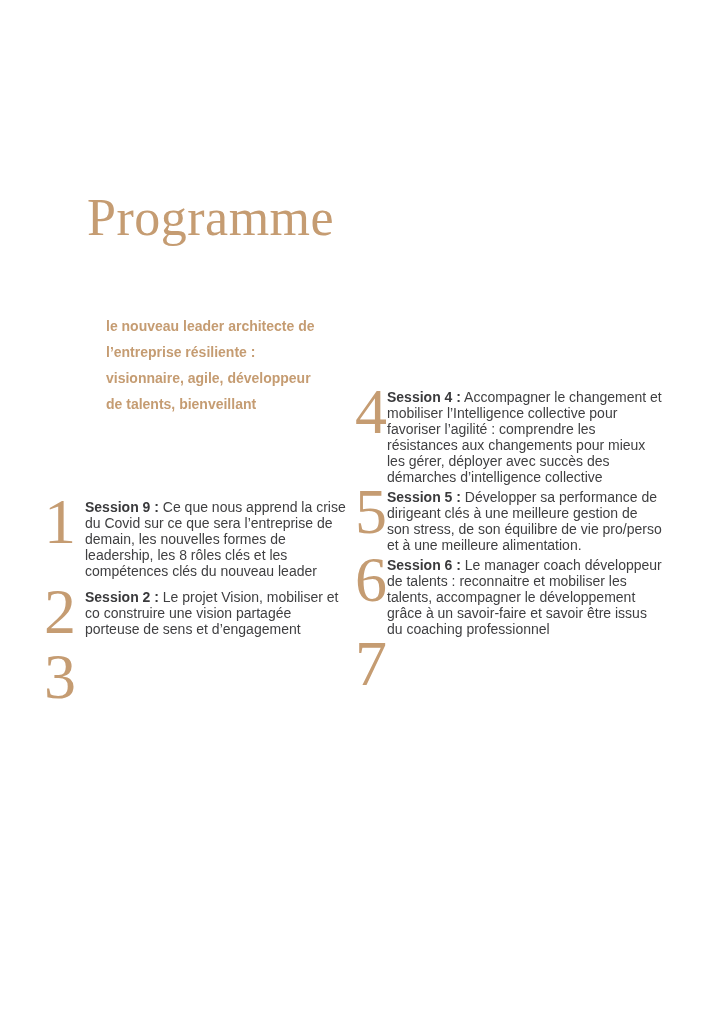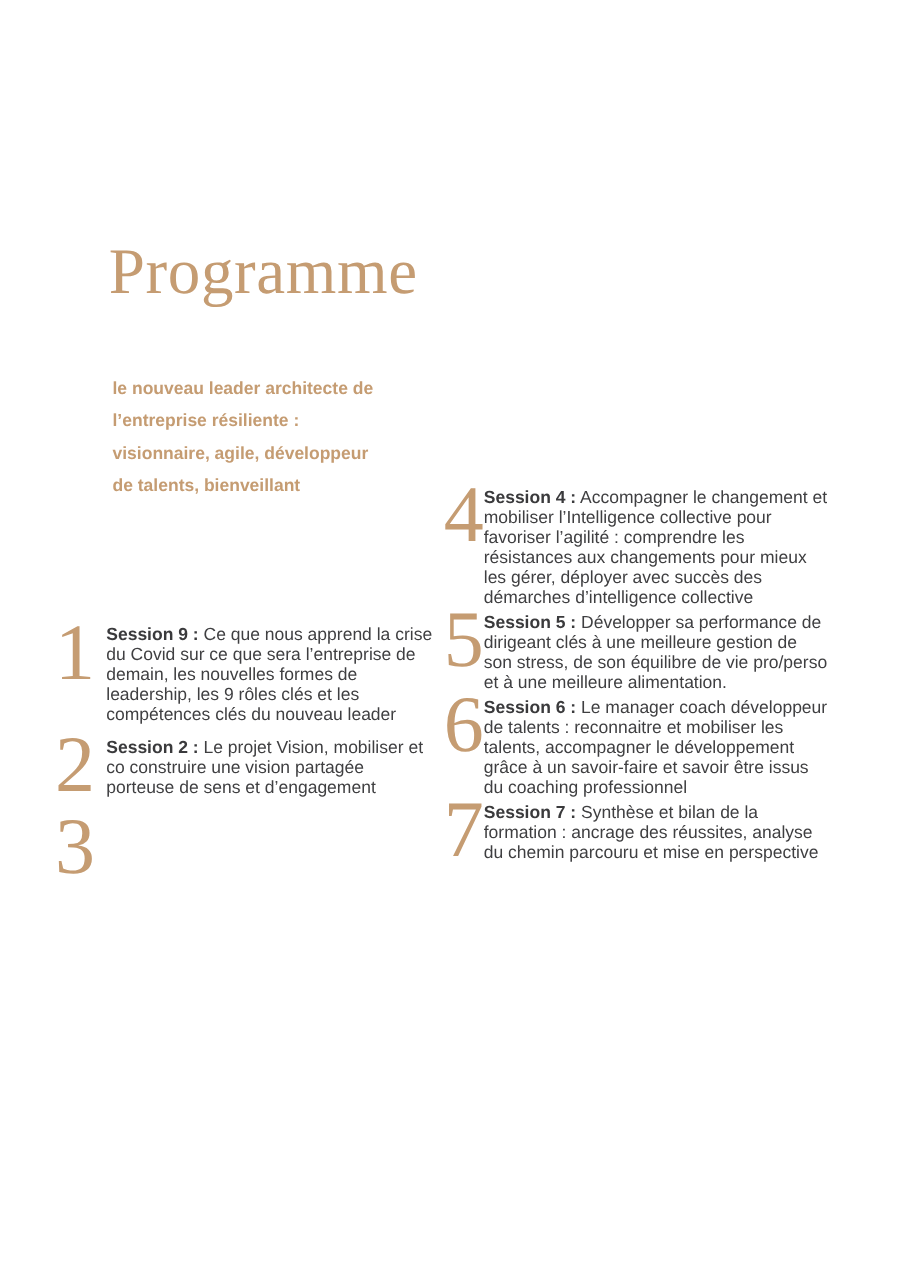--- a/index.html
+++ b/index.html
@@ -29,21 +29,21 @@
   }
   .intro {
     position: absolute;
     left: 90px;
     top: 297px;
     width: 222px;
     font-size: 14px;
     line-height: 26px;
     font-weight: 700;
     color: #c59c72;
-    margin: 0;
+    margin: 16px;
   }
   .col {
     position: absolute;
   }
   .col-left {
     left: 44px;
     top: 499px;
     width: 312px;
   }
   .col-right {
@@ -91,21 +91,21 @@
   <h1 class="page-title">Programme</h1>
 
   <p class="intro">le nouveau leader architecte de l’entreprise résiliente : visionnaire, agile, développeur de talents, bienveillant</p>
 
   <div class="col col-left">
 
     <div class="session">
       <div class="session-number">1</div>
       <p class="session-text">
         <strong>Session 9 :</strong>
-        <span>Ce que nous apprend la crise du Covid sur ce que sera l’entreprise de demain, les nouvelles formes de leadership, les 9 rôles clés et les compétences clés du nouveau leader</span>
+        <span>Ce que nous apprend la crise du Covid sur ce que sera l’entreprise de demain, les nouvelles formes de leadership, les 8 rôles clés et les compétences clés du nouveau leader</span>
       </p>
     </div>
 
     <div class="session">
       <div class="session-number">2</div>
       <p class="session-text">
         <strong>Session 2 :</strong>
         <span>Le projet Vision, mobiliser et co construire une vision partagée porteuse de sens et d’engagement</span>
       </p>
     </div>
@@ -137,21 +137,17 @@
     <div class="session">
       <div class="session-number">6</div>
       <p class="session-text">
         <strong>Session 6 :</strong>
         <span>Le manager coach développeur de talents : reconnaitre et mobiliser les talents, accompagner le développement grâce à un savoir-faire et savoir être issus du coaching professionnel</span>
       </p>
     </div>
 
     <div class="session">
       <div class="session-number">7</div>
-      <p class="session-text">
-        <strong>Session 7 :</strong>
-        <span>Synthèse et bilan de la formation : ancrage des réussites, analyse du chemin parcouru et mise en perspective</span>
-      </p>
     </div>
 
   </div>
 
 </div>
 
 </body></html>

